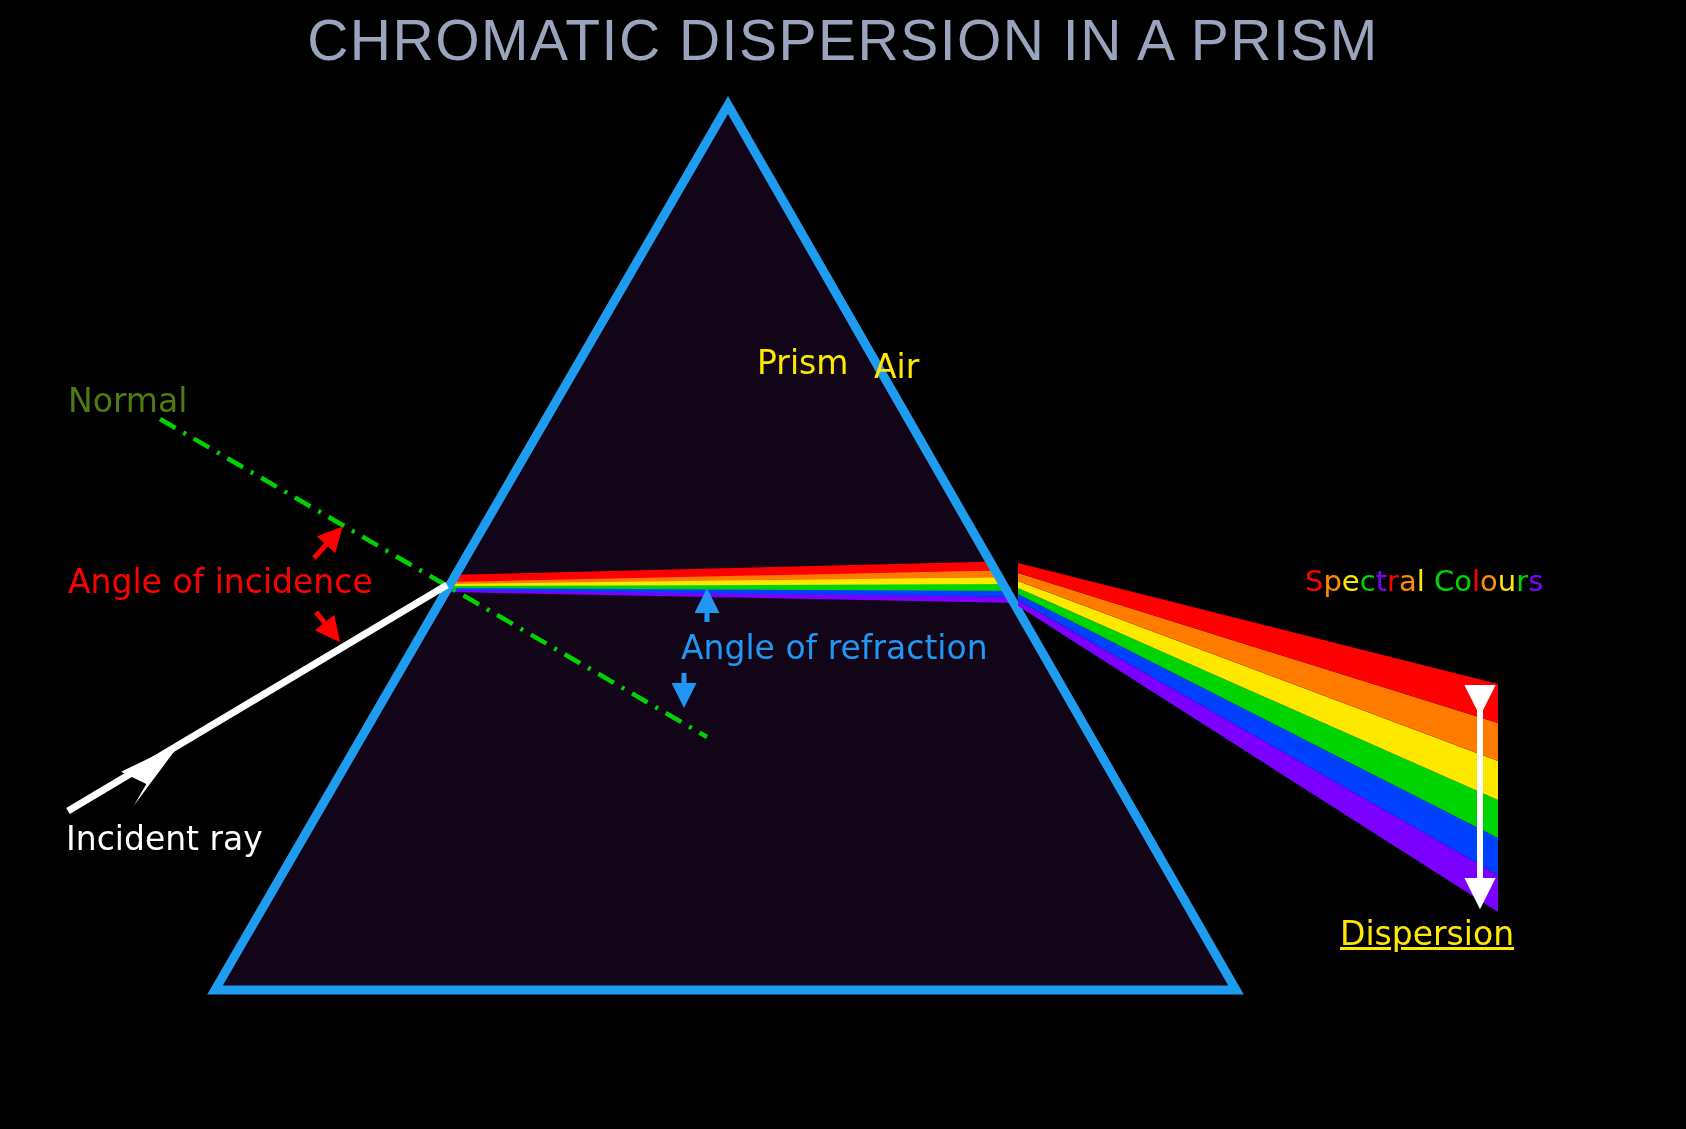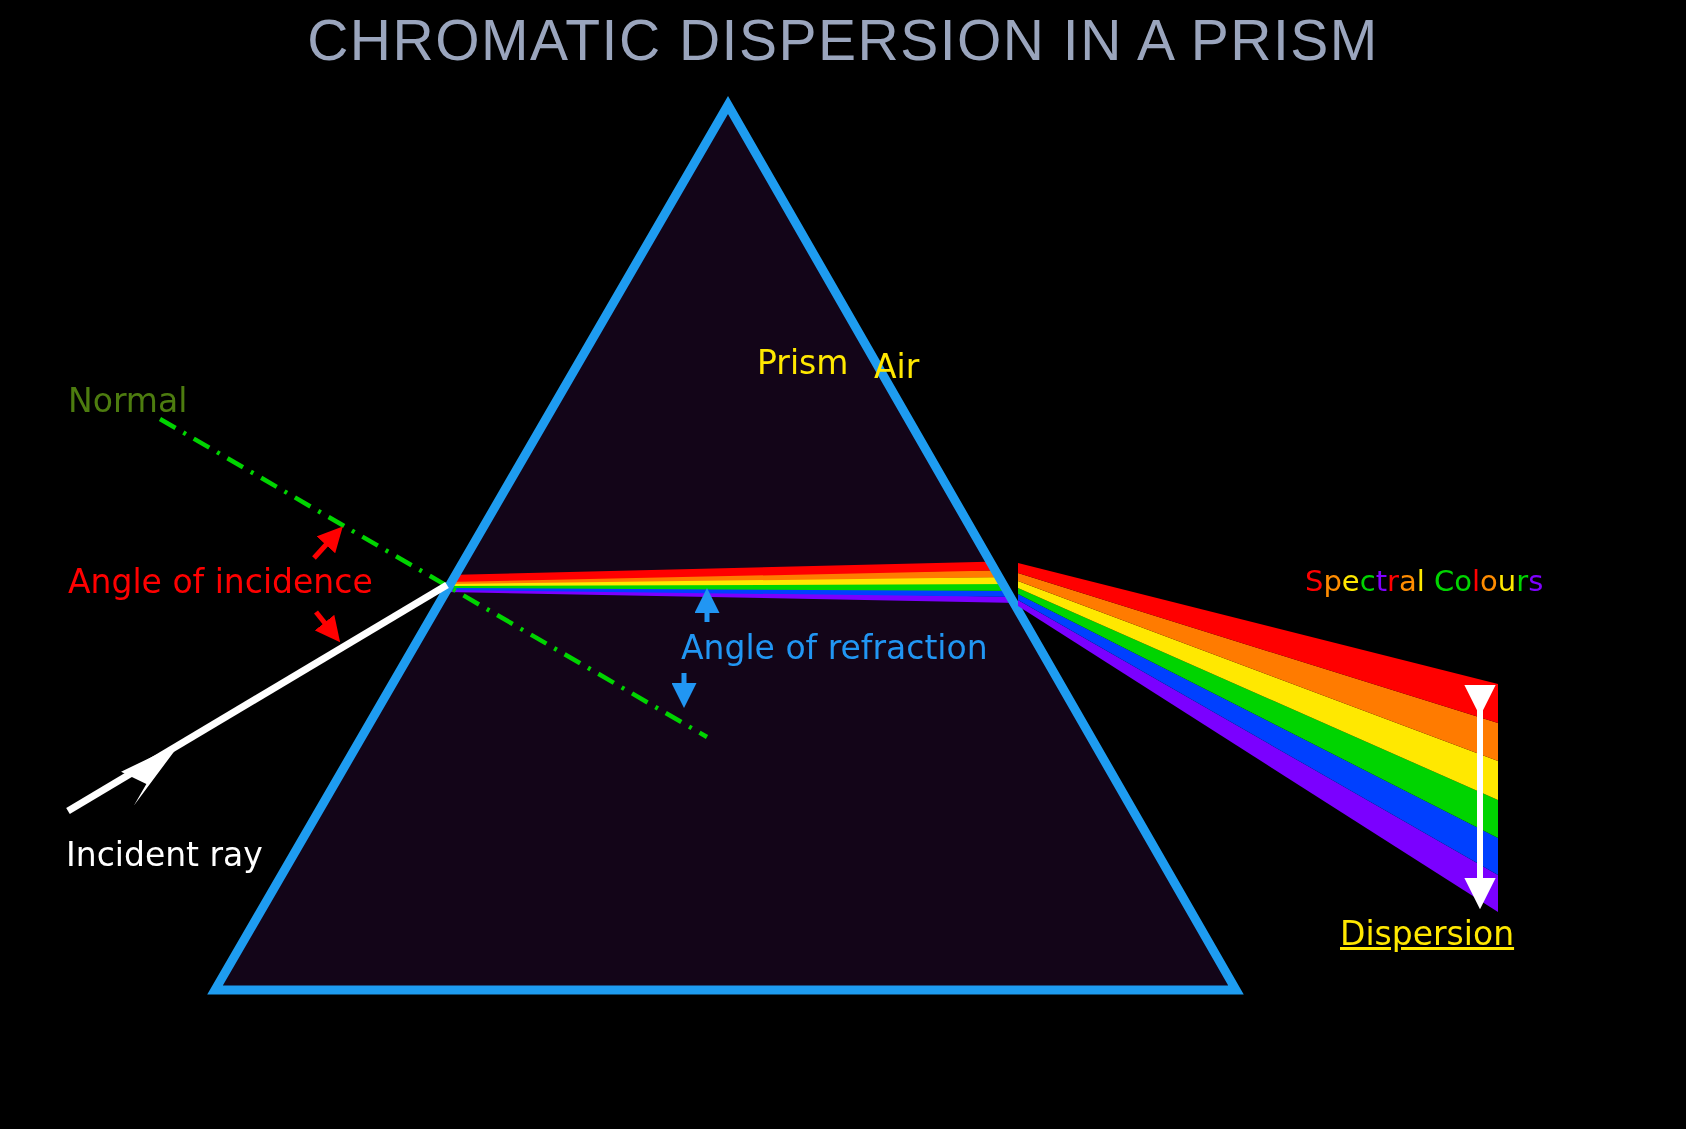--- a/index.html
+++ b/index.html
@@ -120,19 +120,19 @@
   <div class="lbl" id="lbl-prism" style="color: rgb(255, 232, 0);">Prism</div>
 
   <div class="lbl" id="lbl-air" style="color: rgb(255, 232, 0); margin-top: 36px;">Air</div>
 
   <div class="lbl" id="lbl-normal" style="color: #4d7c0f; margin-top: 13px;">Normal</div>
 
   <div class="lbl" id="lbl-refraction" style="color: rgb(33, 150, 243);">Angle of refraction</div>
 
   <div class="lbl" id="lbl-incidence" style="color: rgb(255, 0, 0);">Angle of incidence</div>
 
-  <div class="lbl" id="lbl-incident" style="color: rgb(255, 255, 255); margin-top: 16px;">Incident ray</div>
+  <div class="lbl" id="lbl-incident" style="color: rgb(255, 255, 255);">Incident ray</div>
 
   <div class="lbl" id="lbl-dispersion" style="color: rgb(255, 232, 0);">Dispersion</div>
 
   <div class="lbl" id="lbl-spectral"><span style="color: rgb(255, 0, 0);">S</span><span style="color: rgb(255, 140, 0);">p</span><span style="color: rgb(255, 232, 0);">e</span><span style="color: rgb(0, 212, 0);">c</span><span style="color: rgb(128, 0, 255);">t</span><span style="color: rgb(255, 0, 0);">r</span><span style="color: rgb(255, 140, 0);">a</span><span style="color: rgb(255, 232, 0);">l</span><span style="color: rgb(255, 255, 255);"> </span><span style="color: rgb(0, 212, 0);">C</span><span style="color: rgb(0, 212, 0);">o</span><span style="color: rgb(255, 0, 0);">l</span><span style="color: rgb(255, 140, 0);">o</span><span style="color: rgb(255, 232, 0);">u</span><span style="color: rgb(0, 212, 0);">r</span><span style="color: rgb(128, 0, 255);">s</span></div>
 
 </div>
 
 </body></html>

